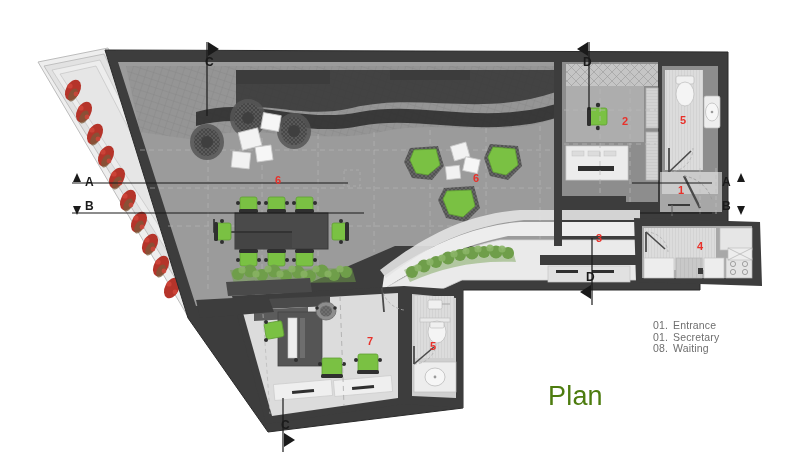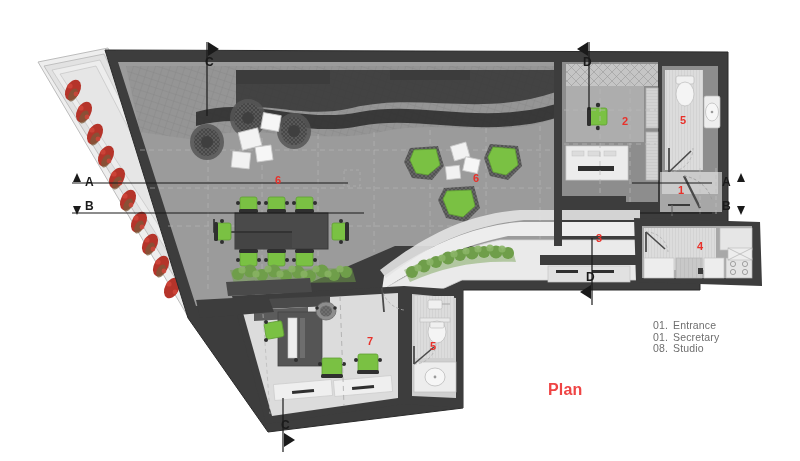--- a/index.html
+++ b/index.html
@@ -41,23 +41,23 @@
     letter-spacing: 0.15px;
   }
   .legend-num {
     display: inline-block;
     width: 20px;
   }
   #plan-title {
     position: absolute;
     left: 548px;
     top: 381px;
-    font-size: 16px;
-    font-weight: bold;
-    color: #ef4444;
+    font-size: 27px;
+    font-weight: normal;
+    color: #4d7c0f;
     letter-spacing: 0.2px;
   }
   
   .sec-label {
     position: absolute;
     font-size: 12px;
     font-weight: bold;
     color: #1a1a1a;
     font-family: "Liberation Sans", sans-serif;
   }
@@ -592,17 +592,17 @@
   <div id="plan-title">Plan</div>
 
   <div id="legend">
     <div class="legend-row">
       <span class="legend-num">01.</span><span>Entrance</span>
     </div>
     <div class="legend-row">
       <span class="legend-num">01.</span><span>Secretary</span>
     </div>
     <div class="legend-row">
-      <span class="legend-num">08.</span><span>Studio</span>
+      <span class="legend-num">08.</span><span>Waiting</span>
     </div>
   </div>
 
 </div>
 
 </body></html>

